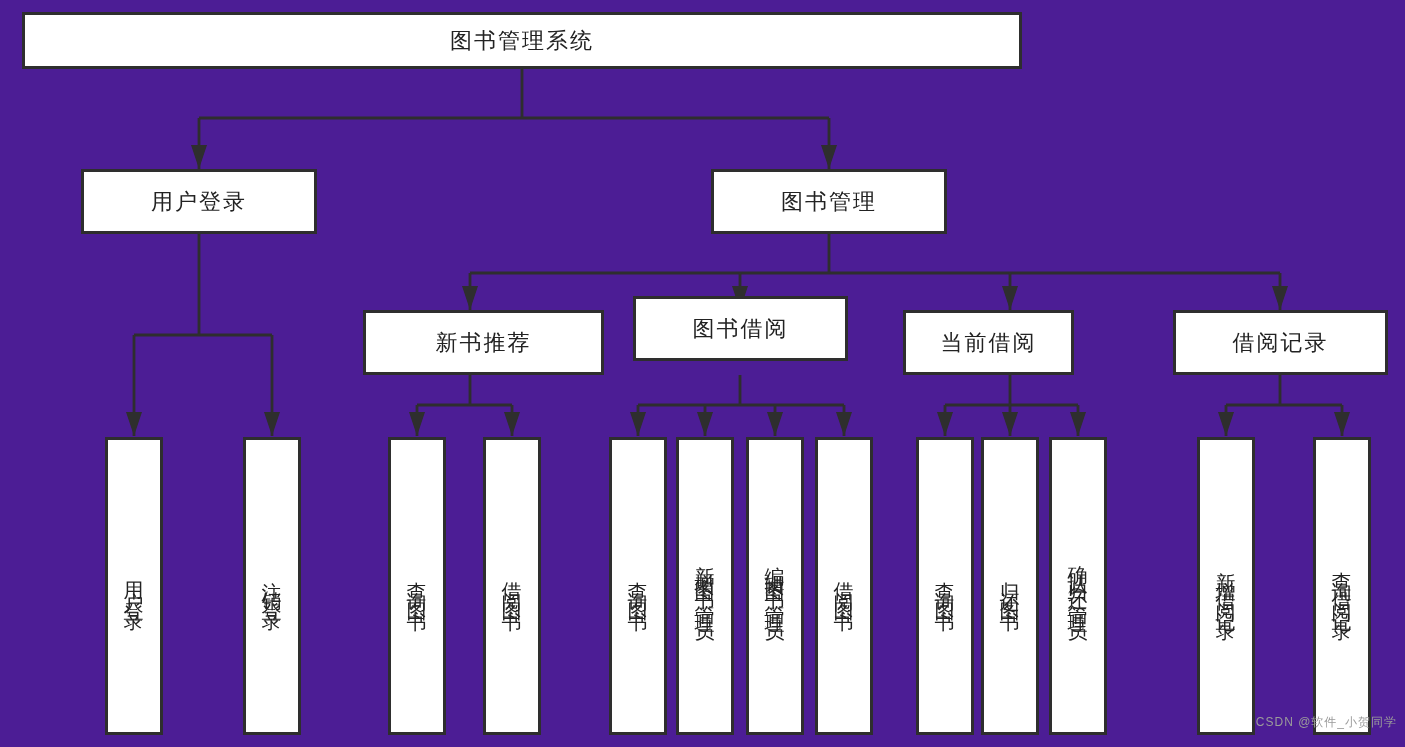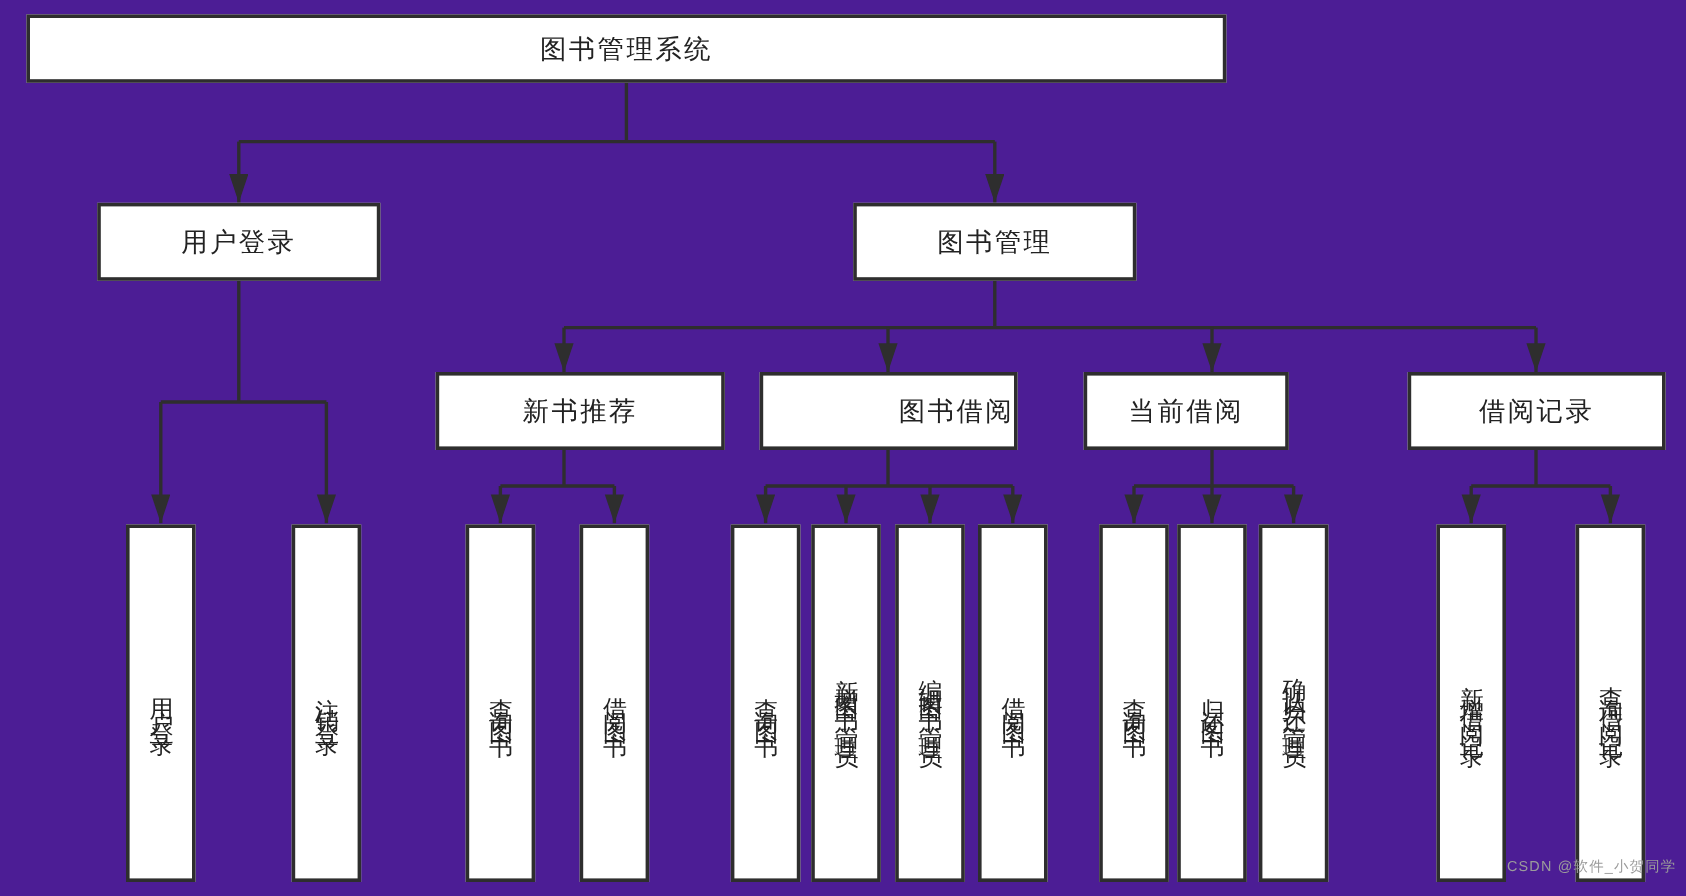--- a/index.html
+++ b/index.html
@@ -118,21 +118,21 @@
   <div class="hbox" style="left:81px; top:169px; width:236px; height:65px;">
     <span class="lbl">用户登录</span>
   </div>
   <div class="hbox" style="left:711px; top:169px; width:236px; height:65px;">
     <span class="lbl">图书管理</span>
   </div>
 
   <div class="hbox" style="left:363px; top:310px; width:241px; height:65px;">
     <span class="lbl">新书推荐</span>
   </div>
-  <div class="hbox" style="left:633px; top:310px; width:215px; height:65px;justify-content:flex-end;">
+  <div class="hbox" style="left:633px; top:296px; width:215px; height:65px;">
     <span class="lbl">图书借阅</span>
   </div>
   <div class="hbox" style="left:903px; top:310px; width:171px; height:65px;text-align:right;">
     <span class="lbl">当前借阅</span>
   </div>
   <div class="hbox" style="left:1173px; top:310px; width:215px; height:65px;text-align:right;">
     <span class="lbl">借阅记录</span>
   </div>
 
   <div class="vbox" style="left:105px;">

